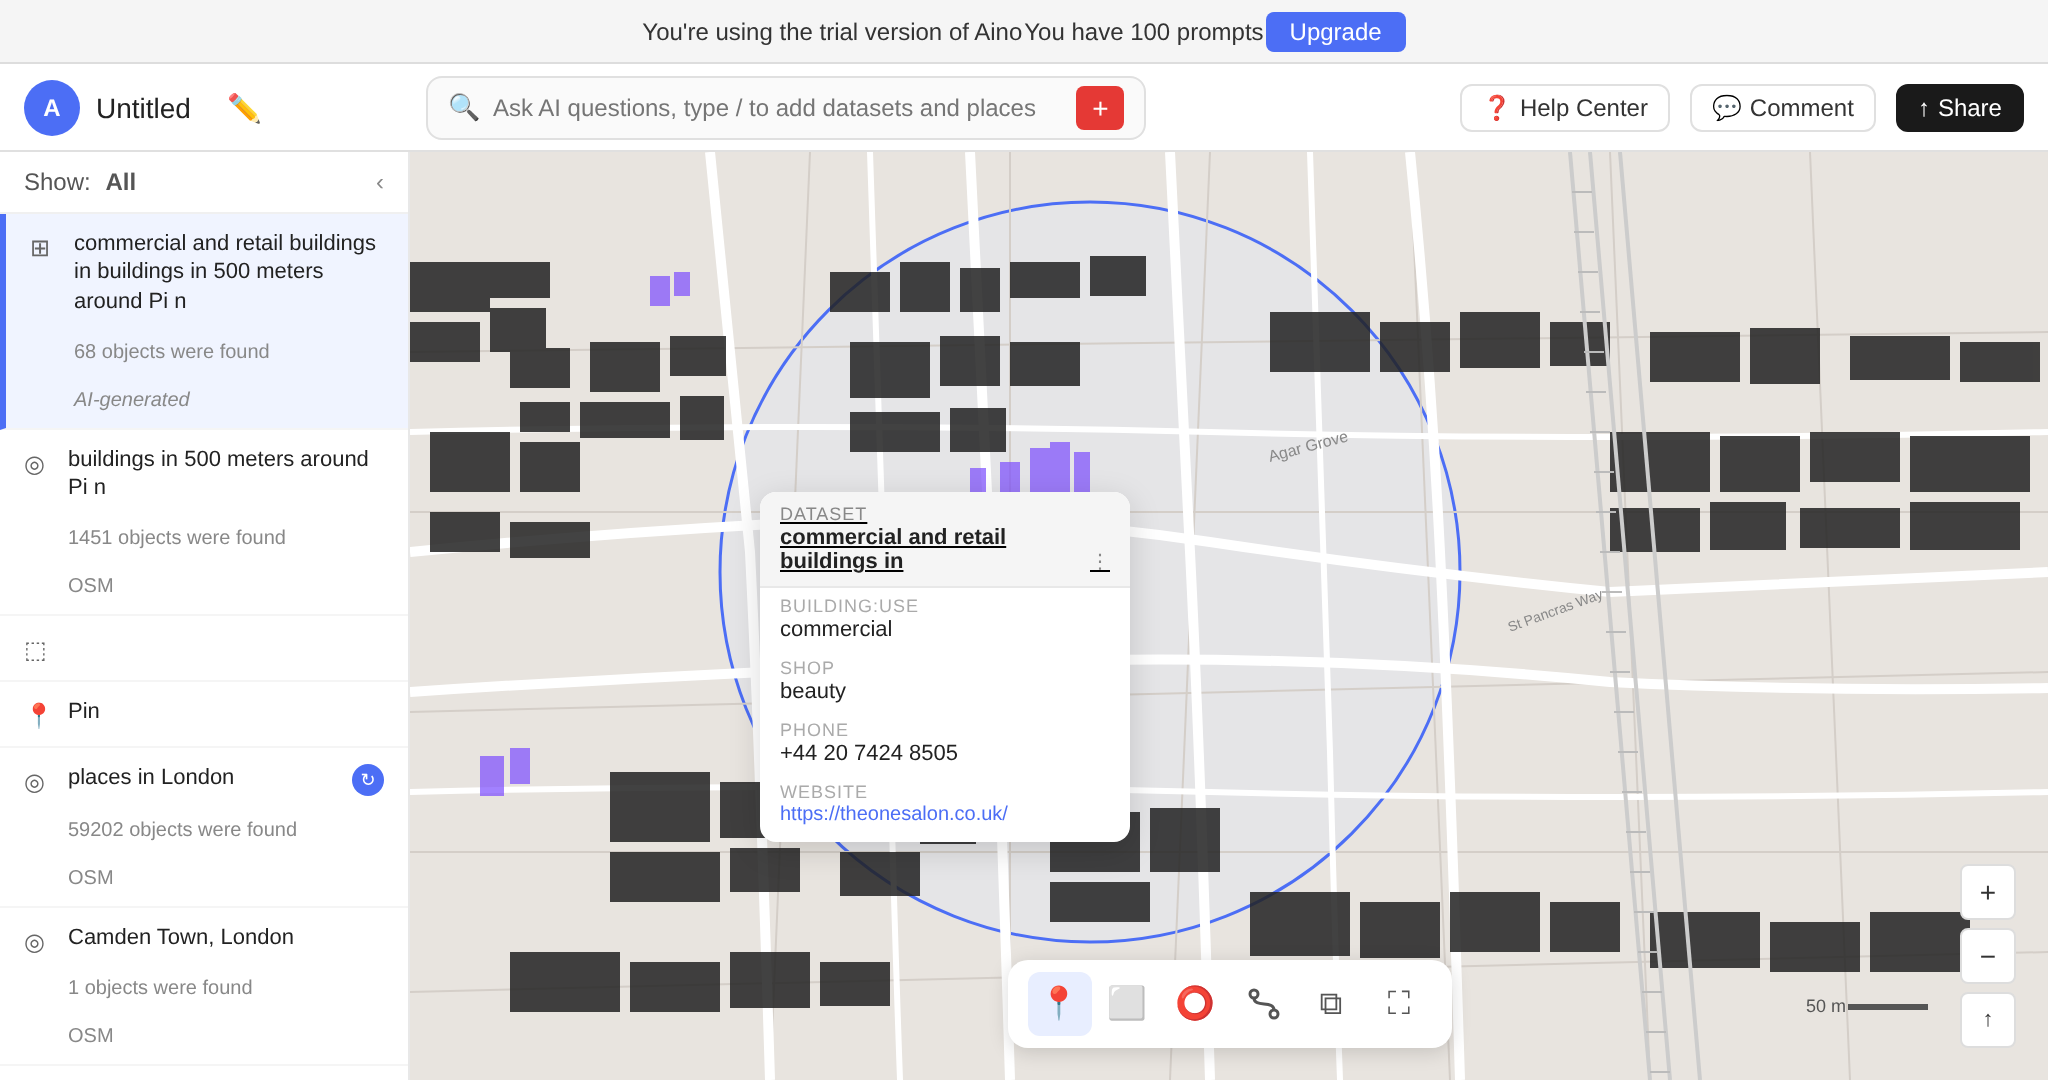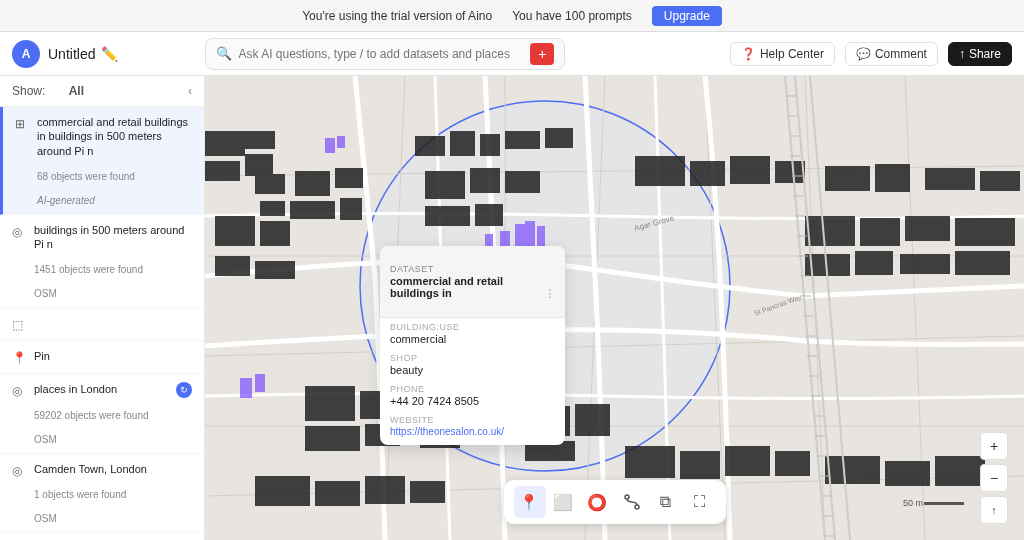--- a/index.html
+++ b/index.html
@@ -2,40 +2,40 @@
 <html><head>
   <meta charset="utf-8">
   <style>
     * { box-sizing: border-box; margin: 0; padding: 0; }
     body { font-family: -apple-system, BlinkMacSystemFont, 'Segoe UI', sans-serif; width: 1024px; height: 540px; overflow: hidden; background: #e8e0d8; }
 
     
     #top-banner {
       position: absolute; top: 0; left: 0; right: 0; height: 32px;
       background: #f5f5f5; border-bottom: 1px solid #ddd;
-      display: flex; align-items: center; justify-content: center; gap: 20px;
+      display: flex; align-items: center; justify-content: center; gap: 1px;
       font-size: 12px; color: #333; z-index: 100;
     }
     #top-banner .upgrade-btn {
       background: #4c6ef5; color: white; border: none; border-radius: 4px;
       padding: 3px 12px; font-size: 12px; cursor: pointer;
     }
 
     
     #header {
       position: absolute; top: 32px; left: 0; right: 0; height: 44px;
       background: white; border-bottom: 1px solid #e0e0e0;
       display: flex; align-items: center; padding: 0 12px; gap: 8px; z-index: 100;
     }
     #header .logo {
       width: 28px; height: 28px; background: #4c6ef5; border-radius: 50%;
       display: flex; align-items: center; justify-content: center;
       color: white; font-weight: bold; font-size: 12px; flex-shrink: 0;
     }
-    #title-area { display: flex; align-items: center; gap: 6px; }
+    #title-area { display: flex; align-items: center; gap: 18px; }
     #title-area span { font-size: 14px; font-weight: 500; color: #222; }
     #title-area .edit-icon { color: #888; font-size: 14px; cursor: pointer; }
 
     .search-bar {
       flex: 1; max-width: 360px; margin: 0 auto;
       display: flex; align-items: center;
       border: 1px solid #e0e0e0; border-radius: 8px;
       padding: 0 10px; height: 32px; background: #fafafa; gap: 6px;
     }
     .search-bar input { border: none; background: transparent; font-size: 12px; flex: 1; outline: none; color: #555; }
@@ -85,23 +85,24 @@
     
     #map-svg { position: absolute; top: 0; left: 0; width: 100%; height: 100%; }
 
     
     #popup-card {
       position: absolute; top: 170px; left: 175px;
       background: white; border-radius: 8px; box-shadow: 0 4px 16px rgba(0,0,0,0.15);
       width: 185px; z-index: 200; overflow: hidden; font-size: 10px;
     }
     #popup-card .popup-header {
-      background: #f5f5f5; padding: 18px 10px;
+      background: #f5f5f5; padding: 6px 10px;
       display: flex; align-items: flex-end; justify-content: space-between;
       border-bottom: 1px solid #e8e8e8;
+      text-decoration: underline;
     }
     #popup-card .popup-header .dataset-label { font-size: 9px; color: #888; text-transform: uppercase; letter-spacing: 0.5px; }
     #popup-card .popup-header .dataset-title { font-size: 11px; font-weight: 600; color: #222; margin-top: 1px; }
     .popup-field { padding: 4px 10px; }
     .popup-field-label { font-size: 9px; color: #aaa; text-transform: uppercase; letter-spacing: 0.5px; }
     .popup-field-value { font-size: 11px; color: #222; margin-top: 1px; }
 
     
     #bottom-toolbar {
       position: absolute; bottom: 16px; left: 50%; transform: translateX(-50%);
@@ -167,21 +168,21 @@
       <span>↑</span>
       <span>Share</span>
     </button>
   </div>
 </div>
 
 <div id="sidebar">
   <div id="sidebar-header">
     <span>
       <span>Show:</span>
-      <span style="font-weight:600; margin-left:20px;">All</span>
+      <span style="font-weight:600; margin-left:4px;">All</span>
     </span>
     <span class="collapse-icon">‹</span>
   </div>
 
   <div class="layer-item active">
     <span class="layer-icon">⊞</span>
     <div class="layer-content">
       <div class="layer-title">commercial and retail buildings in buildings in 500 meters around Pi n</div>
       <div class="layer-subtitle">68 objects were found</div>
       <div class="layer-subtitle" style="font-style:italic;">AI-generated</div>

